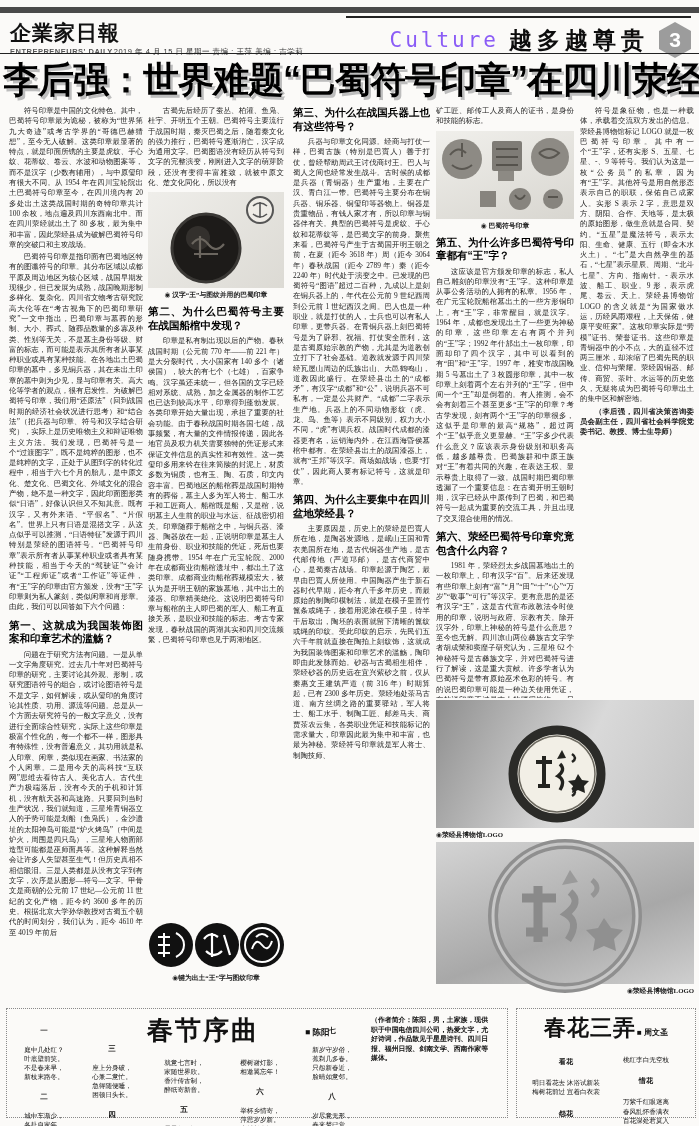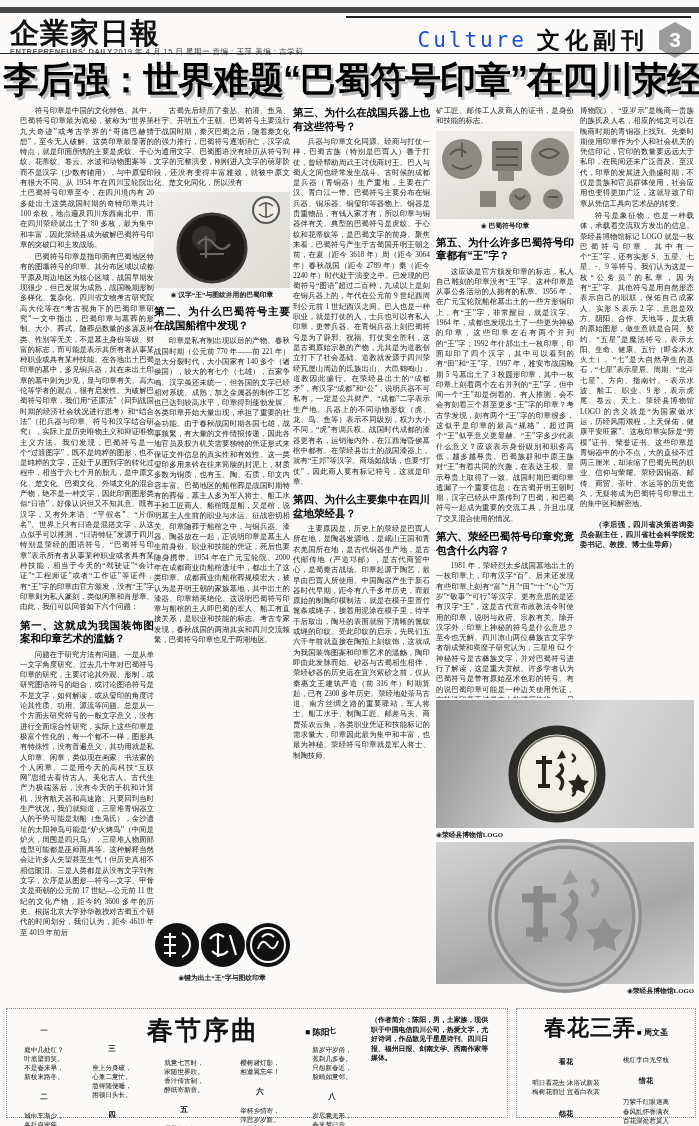--- a/index.html
+++ b/index.html
@@ -4,50 +4,50 @@
 <style>
   html,body{margin:0;padding:0;}
   body{width:699px;height:1126px;position:relative;background:#fbfaf8;color:#111;
        font-family:"Liberation Serif","DejaVu Serif",serif;overflow:hidden;}
   .sans{font-family:"Liberation Sans","DejaVu Sans",sans-serif;}
   .mono{font-family:"DejaVu Sans Mono","Liberation Mono",monospace;}
 
   
   #topbar{position:absolute;left:0;top:7px;width:699px;height:6px;background:#4a4a4a;}
   #masthead{position:absolute;left:10px;top:20px;}
-  #paper-name{font-size:29px;font-weight:900;letter-spacing:1px;line-height:26px;font-family:Liberation Serif, serif;}
+  #paper-name{font-size:21px;font-weight:900;letter-spacing:1px;line-height:26px;font-family:Liberation Serif, serif;}
   #paper-sub{font-size:7.5px;color:#333;letter-spacing:.5px;margin-top:1px;}
   #paper-sub .en{font-weight:bold;color:#555;margin-right:1px;}
   #section-block{position:absolute;right:8px;top:16px;width:345px;}
   #section-topline{border-top:2px solid #222;margin-bottom:4px;}
   #section-row{display:flex;align-items:center;justify-content:flex-end;gap:10px;}
-  #section-en{font-size:21px;color:#1d4ed8;letter-spacing:3px;}
+  #section-en{font-size:21px;color:#8b5cf6;letter-spacing:3px;}
   #section-cn{font-size:23px;font-weight:900;letter-spacing:5px;color:#0d0d0d;}
   #page-badge{width:32px;height:36px;background:#9c9c9c;color:#fff;font-size:21px;font-weight:900;
       display:flex;align-items:center;justify-content:center;
       clip-path:polygon(50% 0,100% 25%,100% 75%,50% 100%,0 75%,0 25%);}
   #header-rule{position:absolute;left:0;top:53px;width:699px;border-top:1.5px solid #222;}
 
   
   #headline{position:absolute;left:3px;top:56px;width:696px;font-size:36px;font-weight:900;
       letter-spacing:-1px;white-space:nowrap;color:#000;text-shadow:2.5px 2.5px 0 #bdbdbd;}
 
   
   .col{position:absolute;top:106px;font-size:7.4px;line-height:10.3px;text-align:justify;
        color:#1c1c1c;overflow:hidden;}
-  #col1{left:20px;width:134px;height:880px;}
-  #col2{left:154px;width:136px;height:880px;}
+  #col1{left:9px;width:134px;height:880px;}
+  #col2{left:148px;width:136px;height:880px;}
   #col3{left:293px;width:137px;height:880px;}
   #col4{left:436px;width:138px;height:592px;}
   #col5{left:580px;width:114px;height:592px;}
   .para{margin:0 0 2px;text-indent:2em;}
   .qhead{font-family:"Liberation Sans","DejaVu Sans",sans-serif;font-size:10.5px;line-height:13.5px;
          font-weight:900;margin:6px 0 4px;color:#000;}
   .cap{font-size:6.8px;font-weight:bold;text-align:center;margin:2px 0 4px;color:#222;line-height:9px;}
-  .byline{font-weight:bold;text-indent:2em;margin-top:10px;}
+  .byline{font-weight:bold;text-indent:2em;margin-top:2px;}
 
   
   .photo{position:relative;margin:4px 0 0;}
   #photo-seal1{height:96px;background:linear-gradient(135deg,#efeeea,#dcdad4);}
   #photo-seal2{height:88px;background:linear-gradient(160deg,#f0efeb,#d8d6d0);}
   #photo-seals-bw{height:52px;display:flex;justify-content:space-between;align-items:center;background:#fbfaf8;}
   #col2-bottom{position:absolute;left:0;bottom:0;width:100%;background:#fbfaf8;}
 
   
   #bigimg-block{position:absolute;left:436px;top:700px;width:258px;}
@@ -83,21 +83,21 @@
   <div id="paper-name">企業家日報</div>
   <div id="paper-sub" class="sans">
     <span class="en">ENTREPRENEURS' DAILY</span><span>2019 年 4 月 15 日  星期一  责编：王萍  美编：吉学莉</span>
   </div>
 </div>
 
 <div id="section-block">
   <div id="section-topline"></div>
   <div id="section-row">
     <span id="section-en" class="mono">Culture</span>
-    <span id="section-cn" class="sans">文化副刊</span>
+    <span id="section-cn" class="sans">越多越尊贵</span>
     <span id="page-badge" class="sans">3</span>
   </div>
 </div>
 <div id="header-rule"></div>
 
 <div id="headline" class="sans">李后强：世界难题“巴蜀符号印章”在四川荥经求解</div>
 
 <div id="col1" class="col">
   <p class="para">符号印章是中国的文化特色。其中，巴蜀符号印章最为诡秘，被称为“世界第九大奇迹”或考古学界的“哥德巴赫猜想”，至今无人破解。这类印章最显著的特点，就是印面所镌的主要是虎纹、手心纹、花蒂纹、卷云、水波和动物图案等，而不是汉字（少数有辅用），与中原玺印有很大不同。从 1954 年在四川宝轮院出土巴蜀符号印章至今，在四川境内有 20 多处出土这类战国时期的奇特印章共计 100 余枚，地点遍及四川东西南北中。而在四川荥经就出土了 80 多枚，最为集中和丰富，因此荥经县成为破解巴蜀符号印章的突破口和主攻战场。</p>
   <p class="para">巴蜀符号印章是指印面有巴蜀地区特有的图谶符号的印章。其分布区域以成都平原及周边地区为核心区域，战国早期发现很少，但已发展为成熟，战国晚期形制多样化、复杂化。四川省文物考古研究院高大伦等在“考古视角下的巴蜀印章研究”一文中指出，巴蜀印章与墓葬的形制、大小、葬式、随葬品数量的多寡及种类、性别等无关，不是墓主身份等级、财富的标志，而可能是表示其所有者从事某种职业或具有某种技能。在各地出土巴蜀印章的墓中，多见铜兵器，其在未出土印章的墓中则为少见，显与印章有关。高大伦等学者的观点，很有启发性。为破解巴蜀符号印章，我们用“还原法”（回到战国时期的经济社会状况进行思考）和“结合法”（把兵器与印章、符号和汉字结合研究），实际上是历史唯物主义和辩证唯物主义方法。我们发现，巴蜀符号是一个“过渡图字”，既不是纯粹的图形，也不是纯粹的文字，正处于从图到字的转化过程中，相当于六七个月的胎儿，是中原文化、楚文化、巴蜀文化、外域文化的混合产物，绝不是一种文字，因此印面图形类似“日语”，好像认识但又不知其意。既有汉字，又有外来语、“平假名”、“片假名”。世界上只有日语是混搭文字，从这点似乎可以推测，“日语特征”发源于四川特别是荥经的图语符号。“巴蜀符号印章”表示所有者从事某种职业或者具有某种技能，相当于今天的“驾驶证”“会计证”“工程师证”或者“工作证”等证件，有“王”字的印章由官方颁发，没有“王”字印章则为私人篆刻，类似闲章和肖形章。由此，我们可以回答如下六个问题：</p>
@@ -162,21 +162,20 @@
     </svg>
   </div>
   <div class="cap">◉ 巴蜀符号印章</div>
   <div class="qhead">第五、为什么许多巴蜀符号印章都有“王”字？</div>
   <p class="para">这应该是官方颁发印章的标志，私人自己雕刻的印章没有“王”字。这种印章是从事公务活动的人拥有的私章。1956 年，在广元宝轮院船棺墓出土的一些方形铜印上，有“王”字，非常醒目，就是汉字。1964 年，成都也发现出土了一些更为神秘的印章，这些印章左右有两个并列的“王”字；1992 年什邡出土一枚印章，印面却印了四个汉字，其中可以看到的有“田”和“王”字。1997 年，雅安市战国晚期 5 号墓出土了 3 枚圆形印章，其中一枚印章上刻着两个左右并列的“王”字，但中间一个“王”却是倒着的。有人推测，会不会有刻着三个甚至更多“王”字的印章？考古学发现，刻有两个“王”字的印章很多，这似乎是印章的最高“规格”，超过两个“王”似乎意义更显赫。“王”字多少代表什么意义？应该表示身份级别和职务高低，越多越尊贵。巴蜀族群和中原王族对“王”有着共同的兴趣，在表达王权、显示尊贵上取得了一致。战国时期巴蜀印章透漏了一个重要信息：在古蜀开明王朝时期，汉字已经从中原传到了巴蜀，和巴蜀符号一起成为重要的交流工具，并且出现了交叉混合使用的情况。</p>
   <div class="qhead">第六、荥经巴蜀符号印章究竟包含什么内容？</div>
   <p class="para">1981 年，荥经烈太乡战国墓地出土的一枚印章上，印有汉字“百”。后来还发现有些印章上刻有“富”“月”“田”“十”“心”“万岁”“敬事”“可行”等汉字。更有意思的是还有汉字“王”，这是古代宣布政教法令时使用的印章，说明与政府、宗教有关。除开汉字外，印章上神秘的符号是什么意思？至今也无解。四川凉山两位彝族古文字学者胡成荣和窦靡子研究认为，三星堆 62 个神秘符号是古彝族文字，并对巴蜀符号进行了解读，这是重大贡献。许多学者认为巴蜀符号是带有原始巫术色彩的符号。有的说巴蜀印章可能是一种边关使用凭证，有的说印章不过是古人的腰间饰物……另一种说法是巴蜀印章具有军事用途。因为在严道古城遗址周围的军事墓葬群，与巴蜀印章一起被发掘出来的还有大量青铜兵器，兵器上也有类似的神秘符号。现存中国最早的印是商代晚期的“亚罗示”玺（现存台北故宫</p>
 </div>
 
 <div id="col5" class="col">
-  <p class="para" style="text-indent:0">博物院）。“亚罗示”是晚商一贵族的族氏及人名，相应的铭文可以在晚商时期的青铜器上找到。先秦时期使用印章作为个人和社会机关的凭信印记，官印的数量要远远大于私印，在民间还未广泛普及。至汉代，印章的发展进入鼎盛时期，不仅是贵族和官员群体使用，社会应用也变得更加广泛，这就导致了印章从凭信工具向艺术品的转变。</p>
   <p class="para">符号是象征物，也是一种载体，承载着交流双方发出的信息。荥经县博物馆标记 LOGO 就是一枚巴蜀符号印章。其中有一个“王”字，还有实形 S、五星、七星、-、9 等符号。我们认为这是一枚“公务员”的私章，因为有“王”字。其他符号是用自然形态表示自己的职联，保佑自己成家人。实形 S 表示 2 字，意思是双方、阴阳、合作、天地等，是太极的原始图形，做生意就是合同、契约。“五星”是魔法符号，表示太阳、生命、健康、五行（即金木水火土）。“七”是大自然孕生的基石，“七星”表示星辰、周期、“北斗七星”、方向、指南针。- 表示水波、船工、职业。9 形，表示虎尾、卷云、天上。荥经县博物馆 LOGO 的含义就是“为国家做水运，历经风雨艰程，上天保佑，健康平安旺家”。这枚印章实际是“劳模”证书、荣誉证书。这些印章是青铜器中的小不点，大的直径不过两三厘米，却浓缩了巴蜀先民的职业、信仰与荣耀。荥经因铜器、邮传、商贸、茶叶、水运等的历史悠久，无疑将成为巴蜀符号印章出土的集中区和解密地。</p>
   <p class="para byline">（李后强，四川省决策咨询委员会副主任，四川省社会科学院党委书记、教授、博士生导师）</p>
 </div>
 
 <div id="bigimg-block">
   <div id="bigimg1">
     <svg width="110" height="110" viewBox="0 0 110 110">
       <circle cx="55" cy="52" r="44" fill="#f2efe6" stroke="#2b2b28" stroke-width="9"></circle>
       <circle cx="55" cy="52" r="38" fill="none" stroke="#6b685f" stroke-width="1.5"></circle>
       <path d="M34 40 h16 M42 34 v30 M36 64 h12" stroke="#23231f" stroke-width="4" fill="none"></path>

